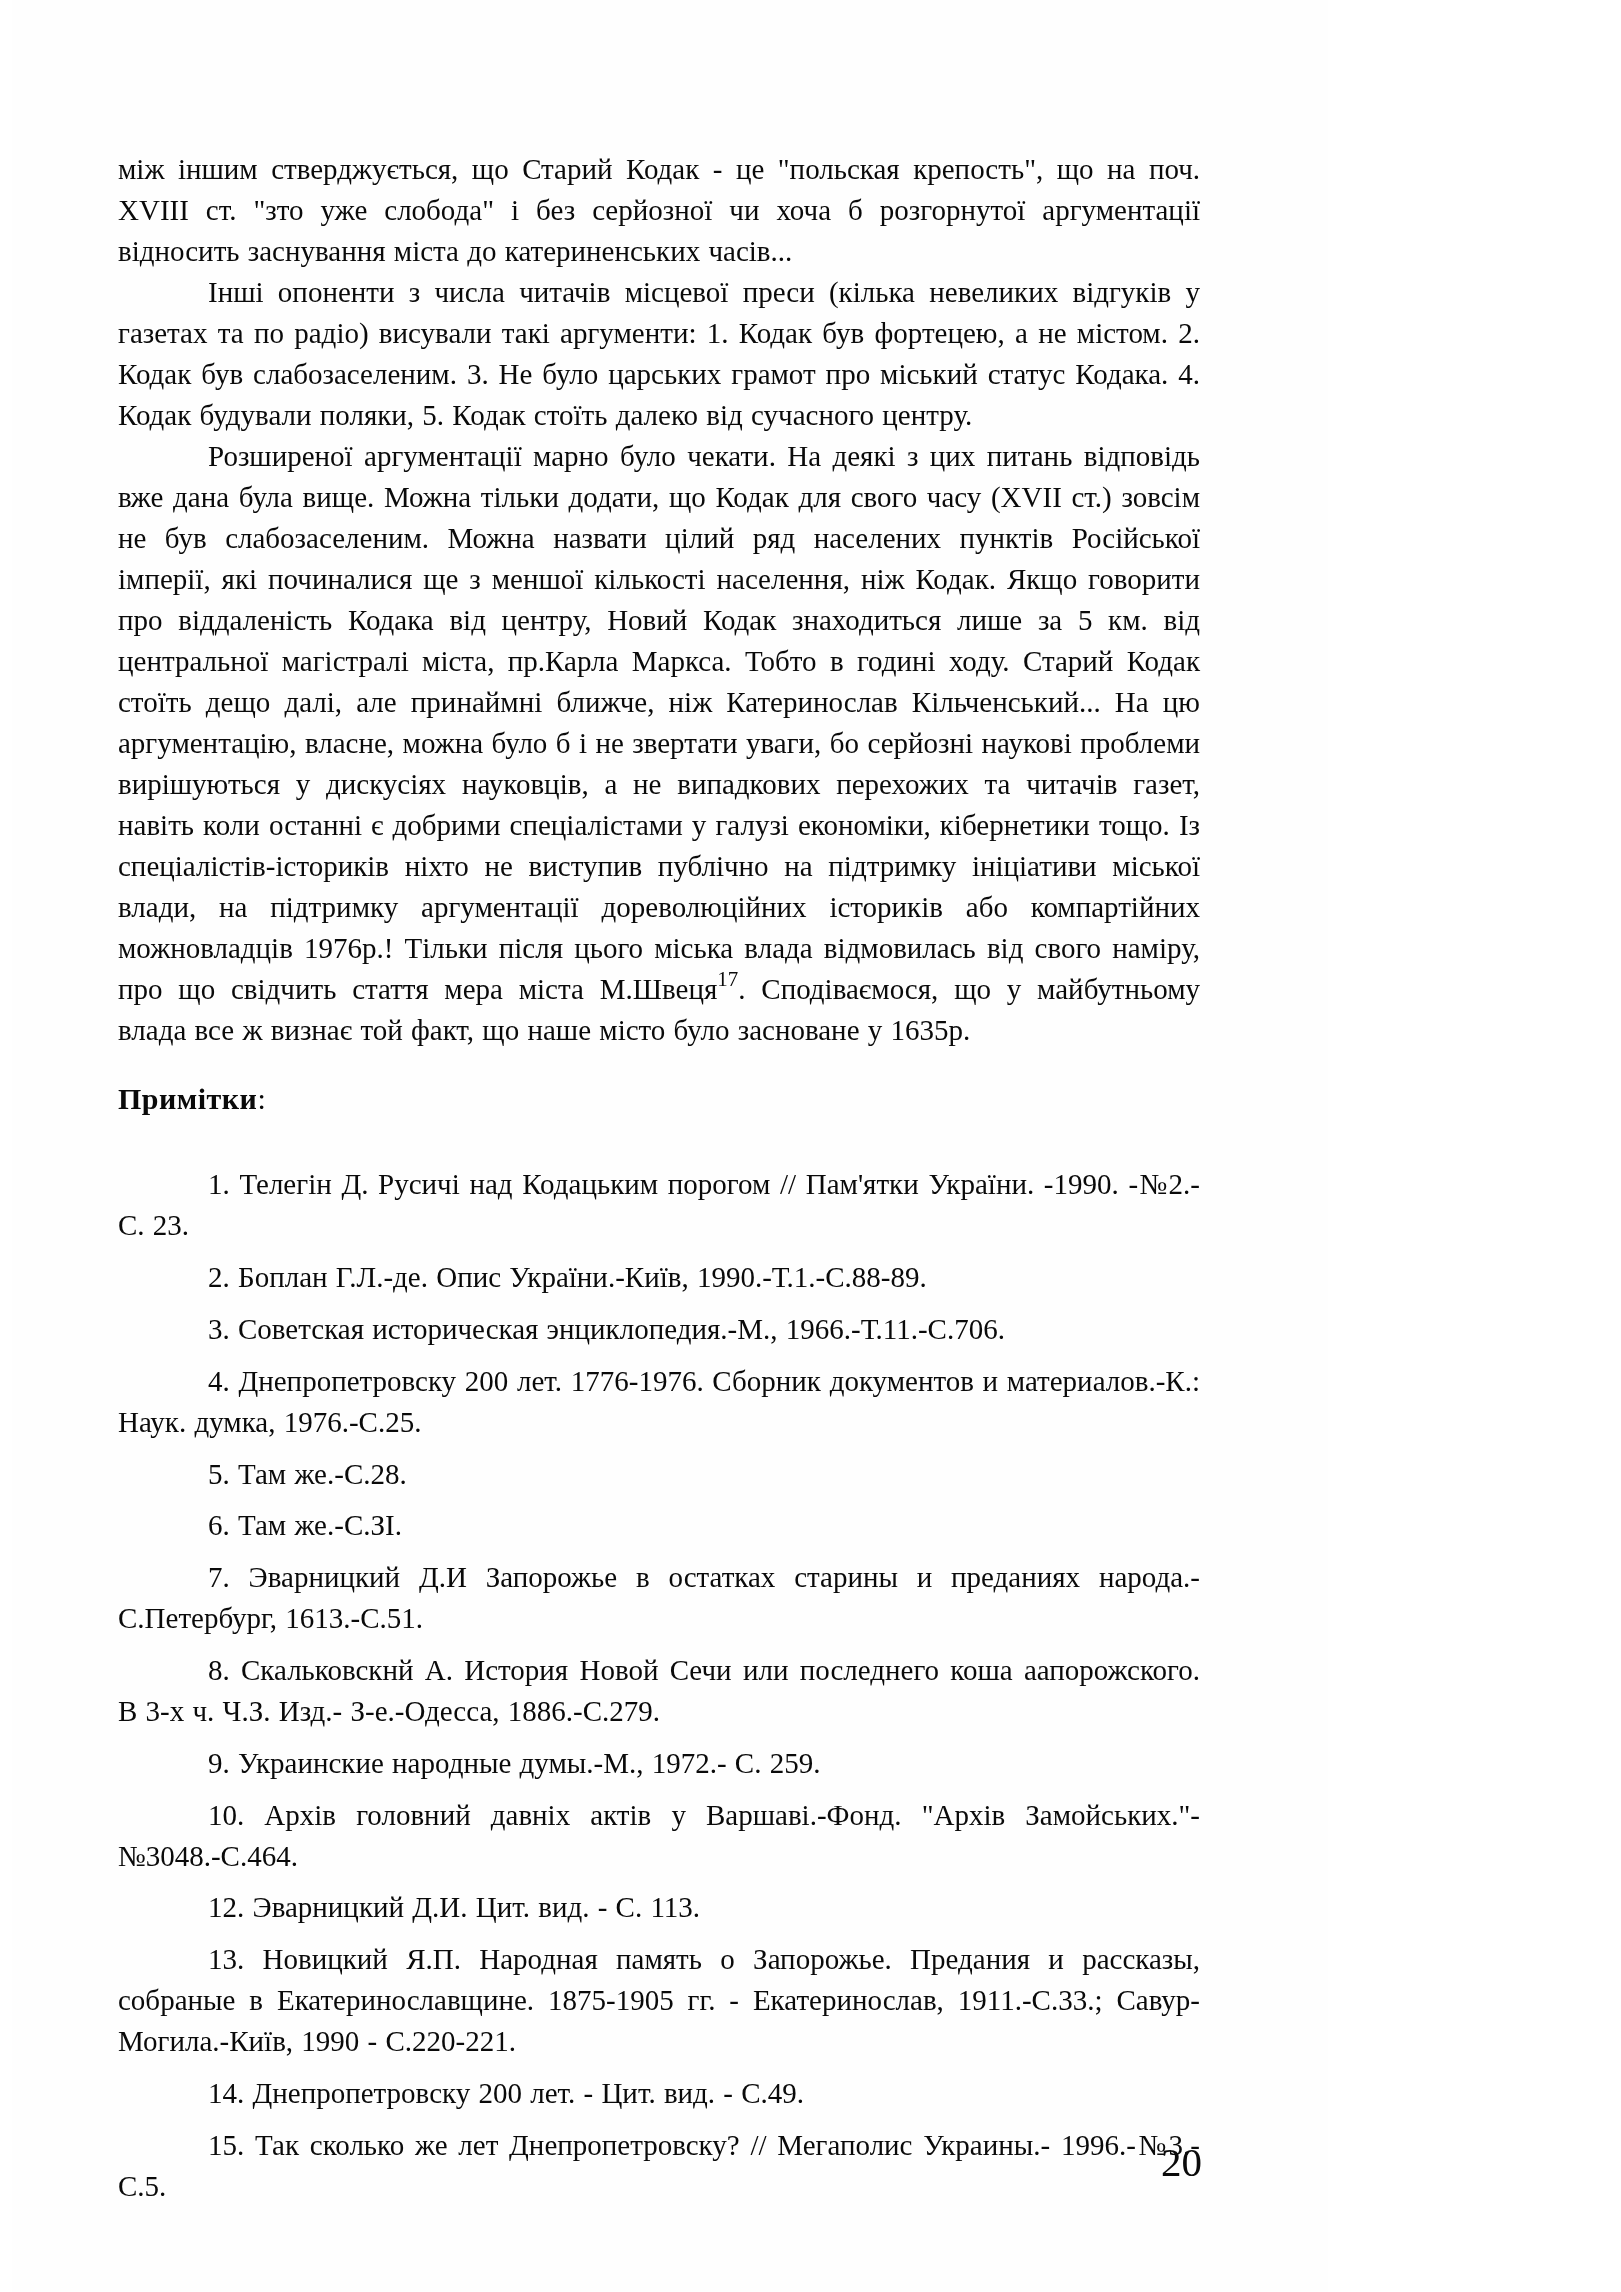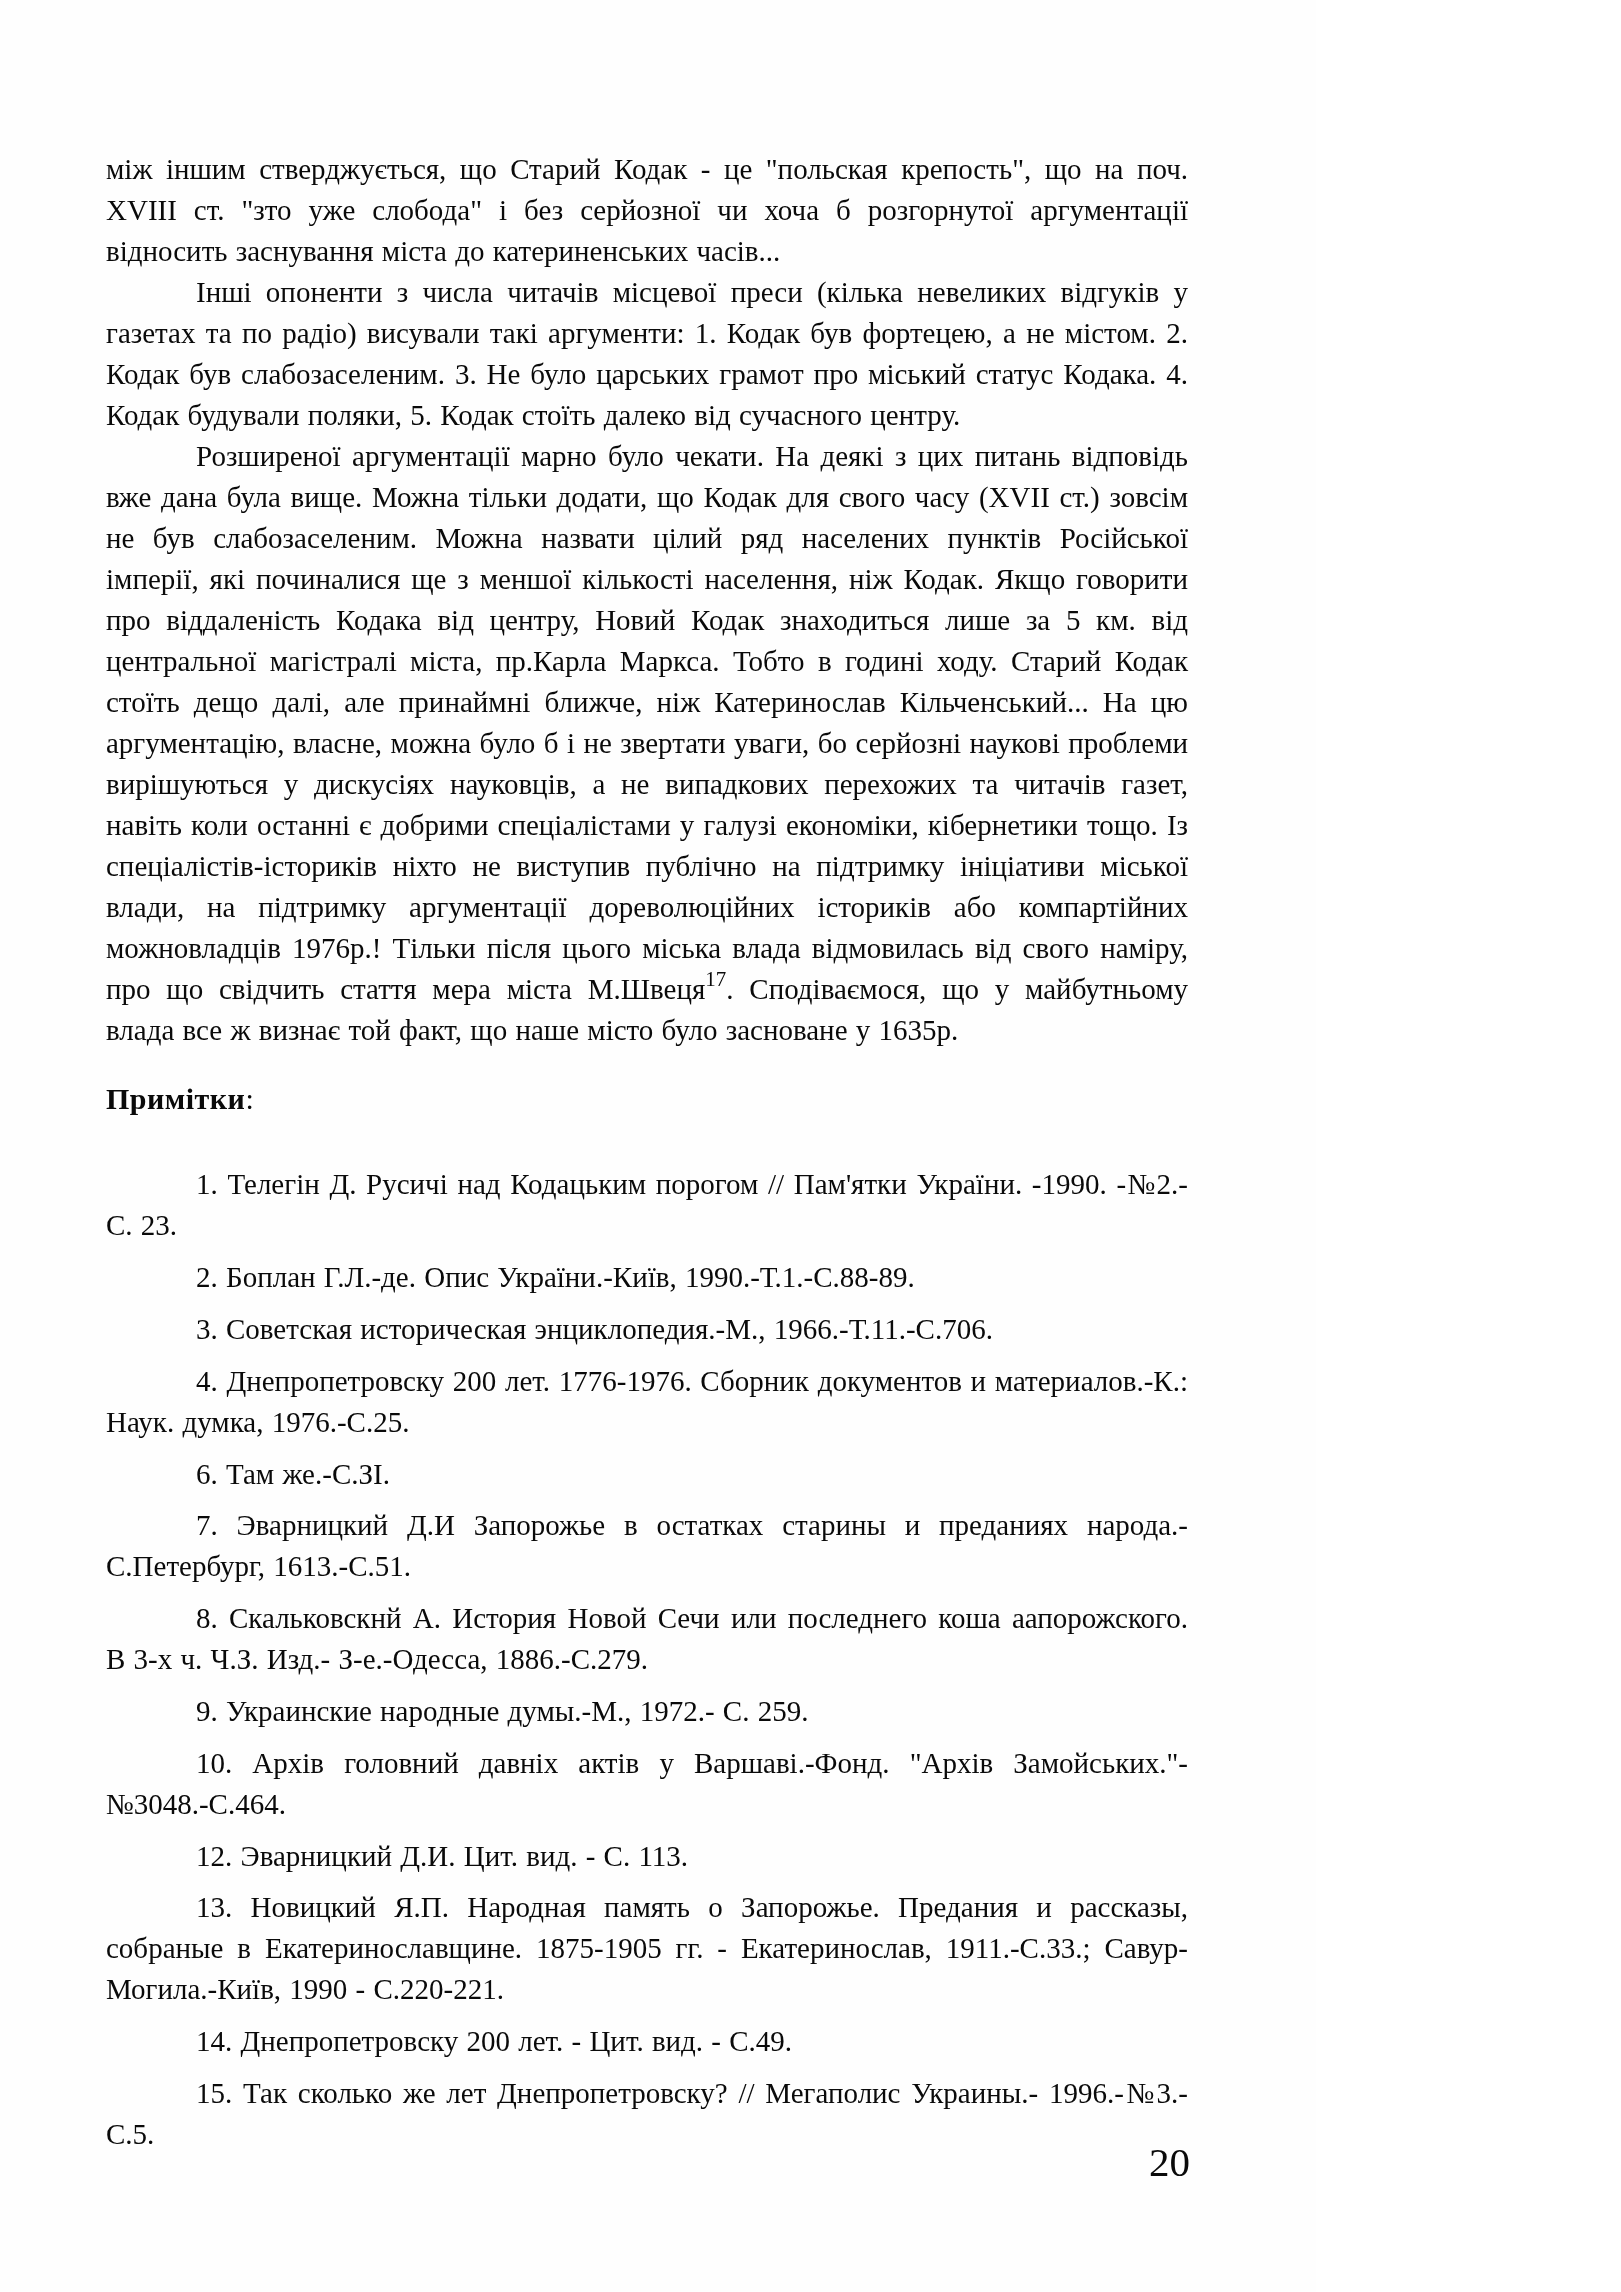--- a/index.html
+++ b/index.html
@@ -10,20 +10,21 @@
   .page {
     position: relative;
     width: 1316px;
     height: 2293px;
     background: #fefefe;
     box-sizing: border-box;
     padding: 149px 128px 0 106px;
     font-family: "Liberation Serif", "DejaVu Serif", serif;
     color: #0a0a0a;
     overflow: hidden;
+    margin-left: 12px;
   }
   p {
     margin: 0;
     font-size: 29px;
     line-height: 41px;
     text-align: justify;
     word-spacing: 1px;
   }
   p.indent {
     text-indent: 90px;
@@ -68,20 +69,21 @@
   <p class="body-par indent">Інші опоненти з числа читачів місцевої преси (кілька невеликих відгуків у газетах та по радіо) висували такі аргументи: 1. Кодак був фортецею, а не містом. 2. Кодак був слабозаселеним. 3. Не було царських грамот про міський статус Кодака. 4. Кодак будували поляки, 5. Кодак стоїть далеко від сучасного центру.</p>
 
   <p class="body-par indent"><span>Розширеної аргументації марно було чекати. На деякі з цих питань відповідь вже дана була вище. Можна тільки додати, що Кодак для свого часу (XVII ст.) зовсім не був слабозаселеним. Можна назвати цілий ряд населених пунктів Російської імперії, які починалися ще з меншої кількості населення, ніж Кодак. Якщо говорити про віддаленість Кодака від центру, Новий Кодак знаходиться лише за 5 км. від центральної магістралі міста, пр.Карла Маркса. Тобто в годині ходу. Старий Кодак стоїть дещо далі, але принаймні ближче, ніж Катеринослав Кільченський... На цю аргументацію, власне, можна було б і не звертати уваги, бо серйозні наукові проблеми вирішуються у дискусіях науковців, а не випадкових перехожих та читачів газет, навіть коли останні є добрими спеціалістами у галузі економіки, кібернетики тощо. Із спеціалістів-істориків ніхто не виступив публічно на підтримку ініціативи міської влади, на підтримку аргументації дореволюційних істориків або компартійних можновладців 1976р.! Тільки після цього міська влада відмовилась від свого наміру, про що свідчить стаття мера міста М.Швеця</span><sup class="fnref">17</sup><span>. Сподіваємося, що у майбутньому влада все ж визнає той факт, що наше місто було засноване у 1635р.</span></p>
 
   <p class="notes-heading"><b>Примітки</b><span>:</span></p>
 
   <p class="note">1.  Телегін Д. Русичі над Кодацьким порогом // Пам'ятки України. -1990. -№2.-С. 23.</p>
   <p class="note">2.  Боплан Г.Л.-де.  Опис України.-Київ, 1990.-Т.1.-С.88-89.</p>
   <p class="note">3.  Советская историческая энциклопедия.-М., 1966.-Т.11.-С.706.</p>
   <p class="note">4. Днепропетровску 200 лет. 1776-1976. Сборник документов и материалов.-К.: Наук. думка, 1976.-С.25.</p>
+  <p class="note">5.  Там же.-С.28.</p>
   <p class="note">6.  Там же.-С.ЗІ.</p>
   <p class="note">7. Эварницкий Д.И Запорожье в остатках старины и преданиях народа.-С.Петербург, 1613.-С.51.</p>
   <p class="note">8. Скальковскнй А. История Новой Сечи или последнего коша аапорожского. В 3-х ч. Ч.З. Изд.- З-е.-Одесса, 1886.-С.279.</p>
   <p class="note">9.  Украинские народные думы.-М., 1972.- С. 259.</p>
   <p class="note">10. Архів головний давніх актів у Варшаві.-Фонд. "Архів Замойських."-№3048.-С.464.</p>
   <p class="note">12. Эварницкий Д.И. Цит. вид. - С. 113.</p>
   <p class="note">13.  Новицкий Я.П. Народная память о Запорожье. Предания и рассказы, собраные в Екатеринославщине.  1875-1905 гг. - Екатеринослав, 1911.-С.33.; Савур-Могила.-Київ, 1990 - С.220-221.</p>
   <p class="note">14.  Днепропетровску 200 лет. - Цит. вид. - С.49.</p>
   <p class="note">15.  Так сколько же лет Днепропетровску?  // Мегаполис Украины.- 1996.-№3.-С.5.</p>
 

